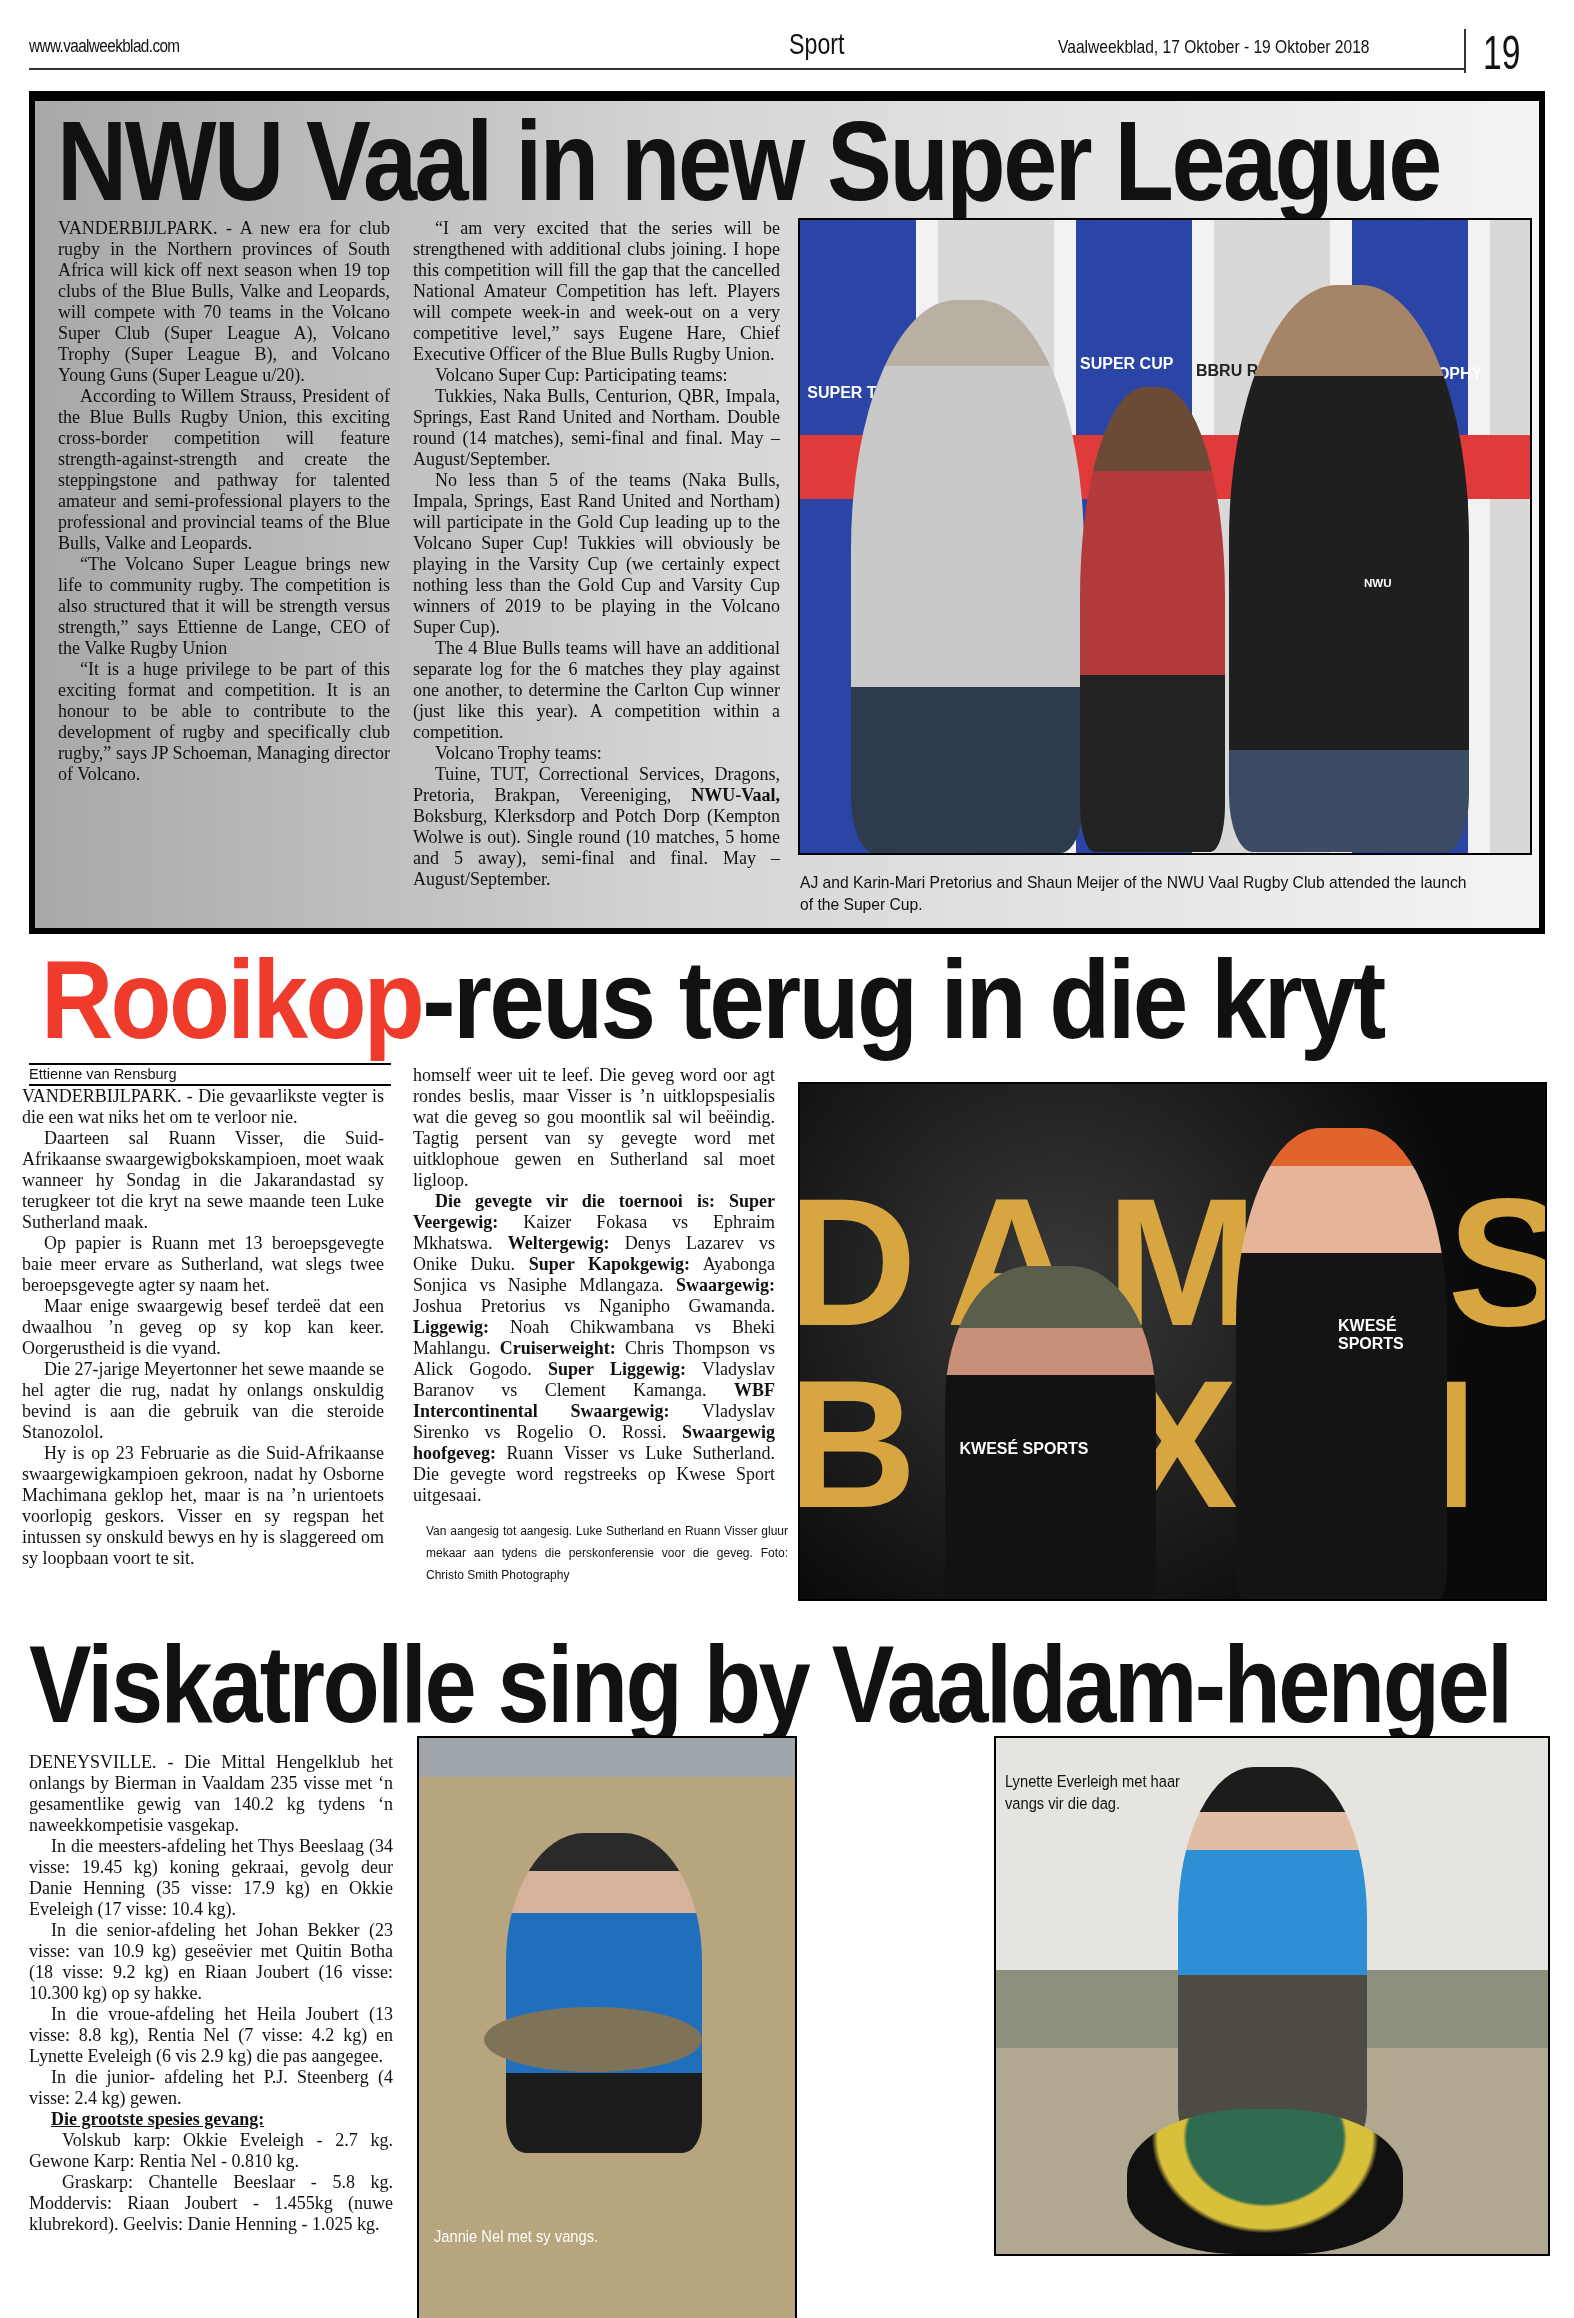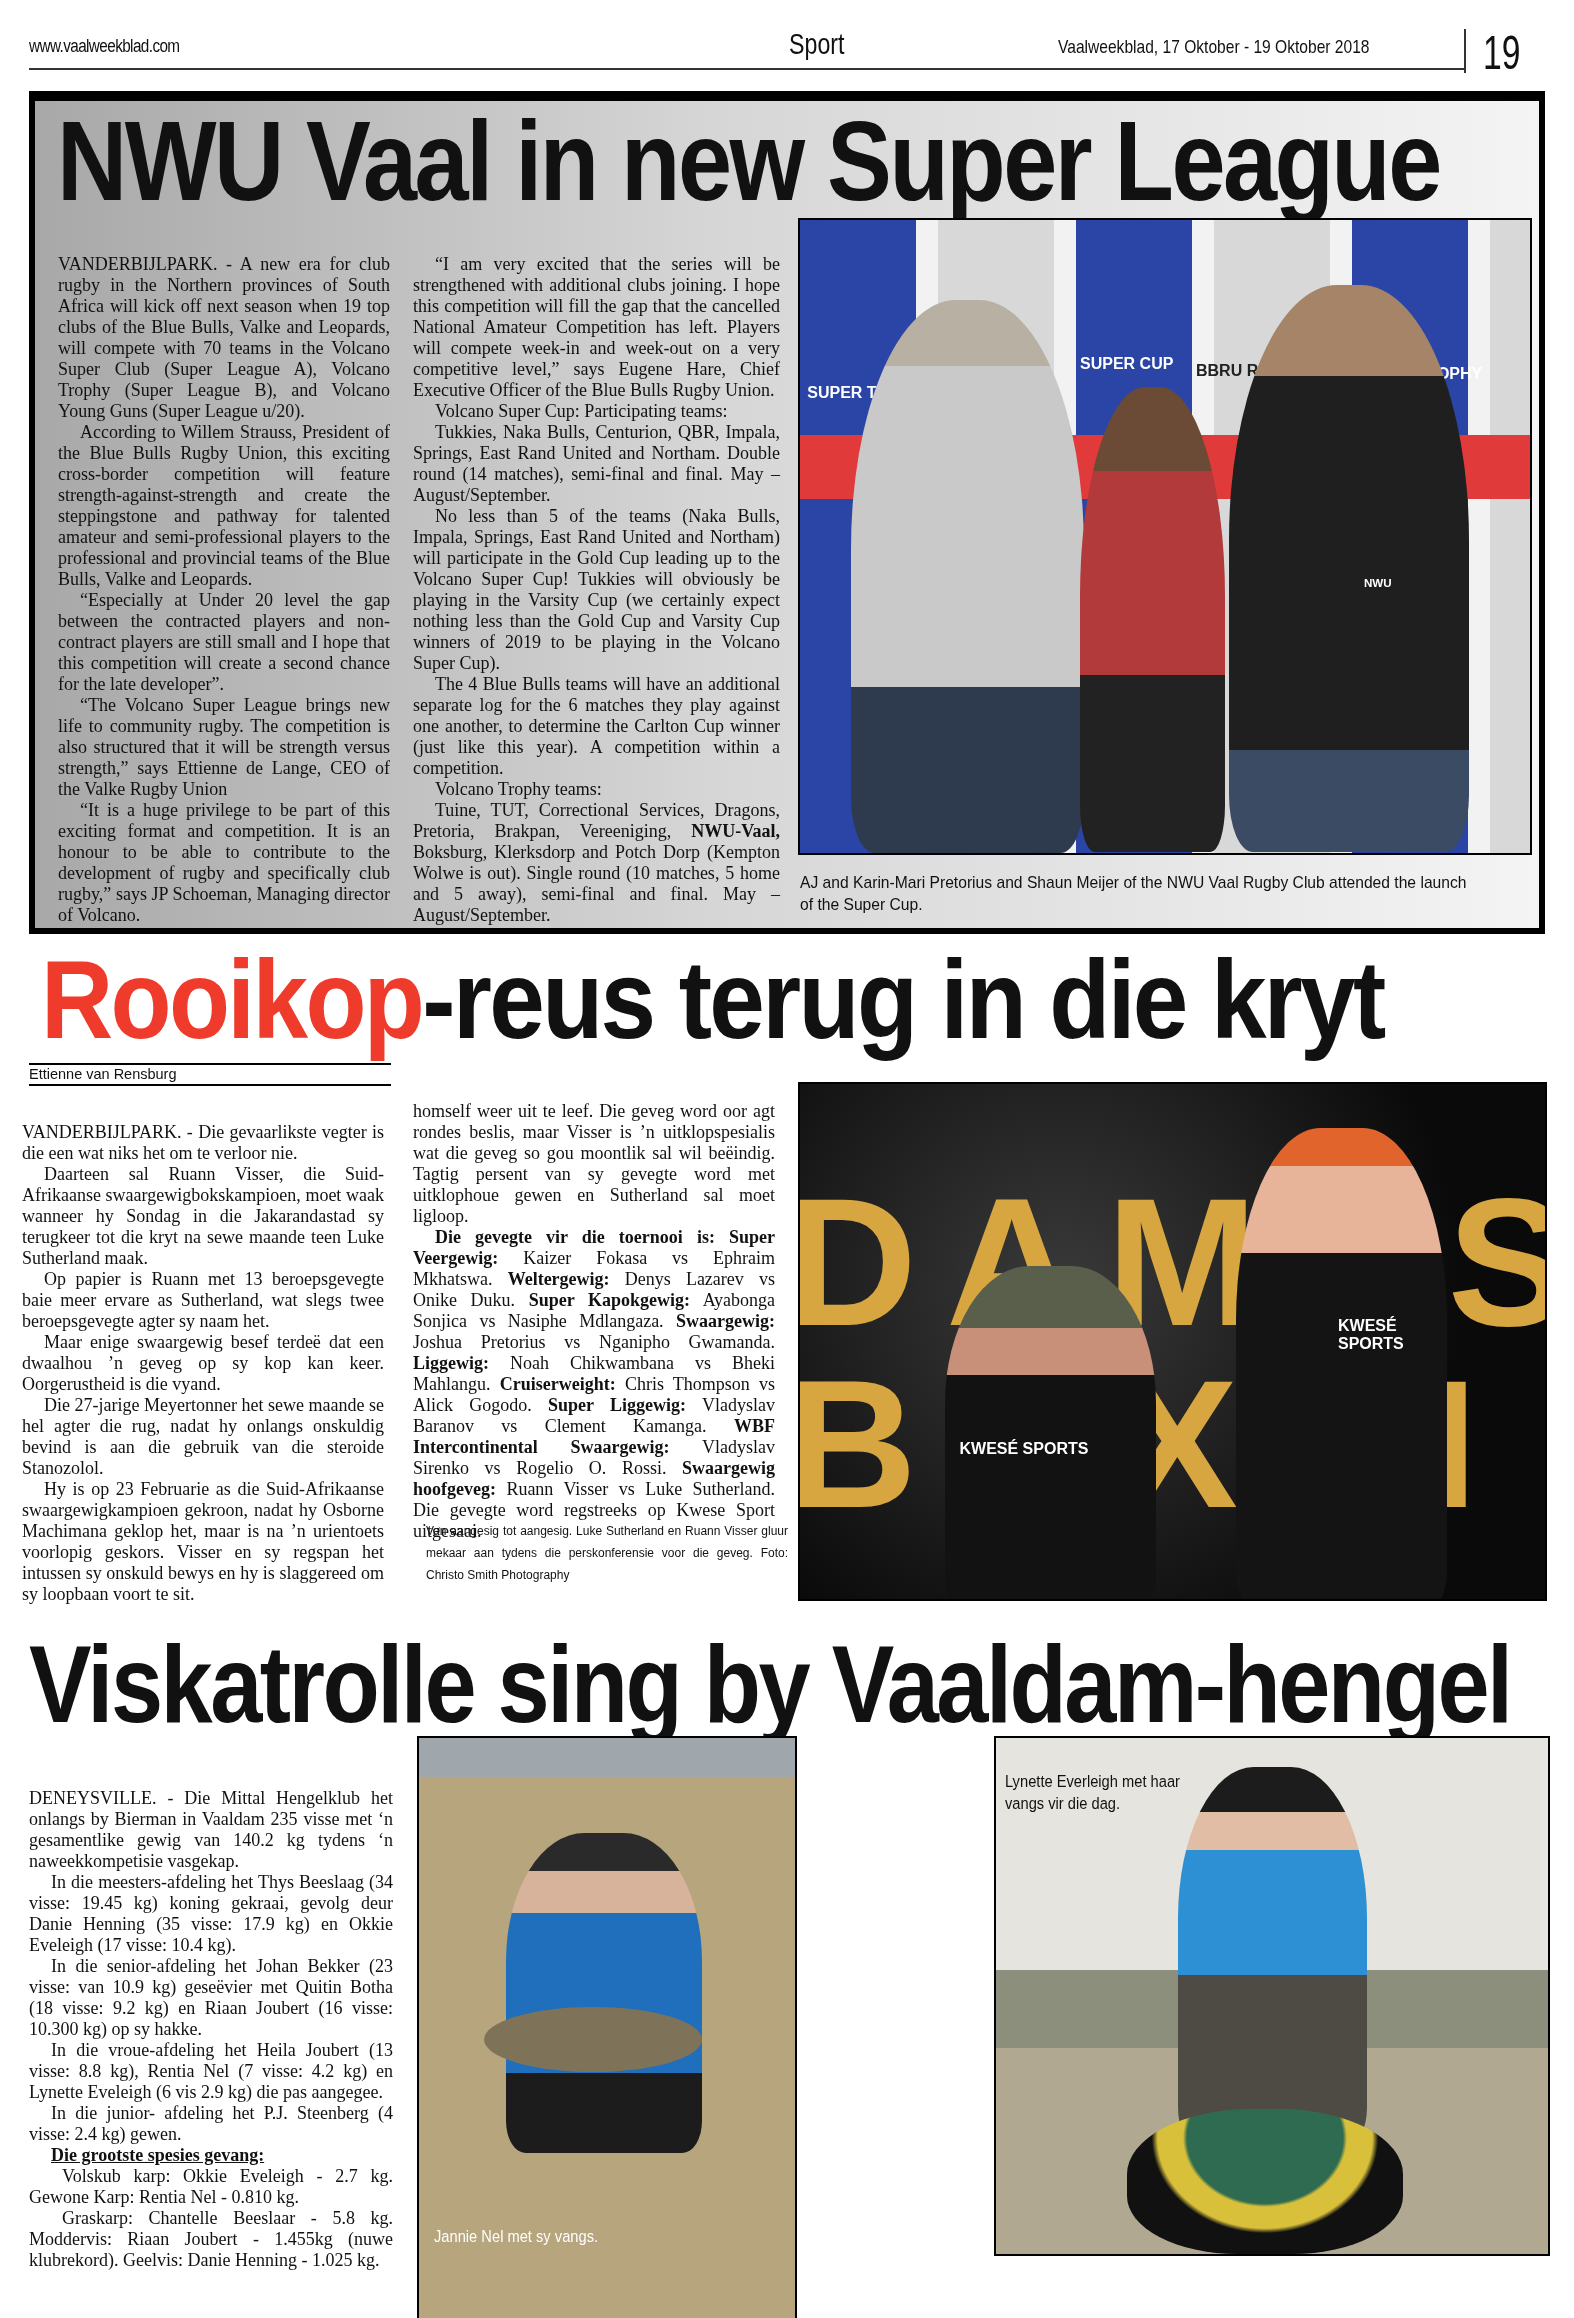--- a/index.html
+++ b/index.html
@@ -15,21 +15,21 @@
   .hdr-rule { left: 29px; top: 68px; width: 1436px; height: 2.2px; background: #333; }
   .hdr-vrule { left: 1464px; top: 29px; width: 2.2px; height: 44px; background: #333; }
   .hdr-page { left: 1483px; top: 25.4px; font-family: "Liberation Sans", sans-serif; font-size: 48px; transform: scaleX(0.7); transform-origin: left; }
 
   
   .box1 { left: 29px; top: 91px; width: 1516px; height: 843px; border: 6.5px solid #000; border-top-width: 10.2px;
           background: linear-gradient(to right, #a8a8a8 0%, #d6d6d6 45%, #f4f4f4 100%); }
   .headline { font-family: "Liberation Sans", sans-serif; font-weight: bold; line-height: 1; white-space: nowrap; letter-spacing: -2.9px; }
   .h1 { left: 57px; top: 105px; font-size: 113px; transform: scaleX(0.86); transform-origin: left; }
 
-  .col { font-size: 18px; line-height: 21px; text-align: justify; hyphens: auto; margin-top: 36px; }
+  .col { font-size: 18px; line-height: 21px; text-align: justify; hyphens: auto; }
   .col p { text-indent: 22px; }
   .col p.first { text-indent: 0; }
   .b1c1 { left: 58px; top: 218px; width: 332px; }
   .b1c2 { left: 413px; top: 218px; width: 367px; }
 
   .photo { border: 2.2px solid #000; overflow: hidden; }
   .rugby-photo { left: 798px; top: 218px; width: 734px; height: 637px;
     background:
       linear-gradient(to bottom, transparent 0 34%, #e03a3a 34% 44%, transparent 44%),
       repeating-linear-gradient(to right, #2a45a6 0 116px, #f2f2f2 116px 138px, #d8d8d8 138px 254px, #f2f2f2 254px 276px),
@@ -81,21 +81,20 @@
 <div class="abs hdr-rule"></div>
 <div class="abs hdr-vrule"></div>
 <div class="abs hdr-page">19</div>
 
 <div class="abs box1"></div>
 <div class="abs headline h1">NWU Vaal in new Super League</div>
 
 <div class="abs col b1c1">
   <p class="first">VANDERBIJLPARK. - A new era for club rugby in the Northern provinces of South Africa will kick off next season when 19 top clubs of the Blue Bulls, Valke and Leopards, will compete with 70 teams in the Volcano Super Club (Super League A), Volcano Trophy (Super League B), and Volcano Young Guns (Super League u/20).</p>
   <p>According to Willem Strauss, President of the Blue Bulls Rugby Union, this exciting cross-border competition will feature strength-against-strength and create the steppingstone and pathway for talented amateur and semi-professional players to the professional and provincial teams of the Blue Bulls, Valke and Leopards.</p>
-  <p>“Especially at Under 20 level the gap between the contracted players and non-contract players are still small and I hope that this competition will create a second chance for the late developer”.</p>
   <p>“The Volcano Super League brings new life to community rugby. The competition is also structured that it will be strength versus strength,” says Ettienne de Lange, CEO of the Valke Rugby Union</p>
   <p>“It is a huge privilege to be part of this exciting format and competition. It is an honour to be able to contribute to the development of rugby and specifically club rugby,” says JP Schoeman, Managing director of Volcano.</p>
 </div>
 
 <div class="abs col b1c2">
   <p>“I am very excited that the series will be strengthened with additional clubs joining. I hope this competition will fill the gap that the cancelled National Amateur Competition has left. Players will compete week-in and week-out on a very competitive level,” says Eugene Hare, Chief Executive Officer of the Blue Bulls Rugby Union.</p>
   <p>Volcano Super Cup: Participating teams:</p>
   <p>Tukkies, Naka Bulls, Centurion, QBR, Impala, Springs, East Rand United and Northam. Double round (14 matches), semi-final and final. May – August/September.</p>
   <p>No less than 5 of the teams (Naka Bulls, Impala, Springs, East Rand United and Northam) will participate in the Gold Cup leading up to the Volcano Super Cup! Tukkies will obviously be playing in the Varsity Cup (we certainly expect nothing less than the Gold Cup and Varsity Cup winners of 2019 to be playing in the Volcano Super Cup).</p>
   <p>The 4 Blue Bulls teams will have an additional separate log for the 6 matches they play against one another, to determine the Carlton Cup winner (just like this year). A competition within a competition.</p>

